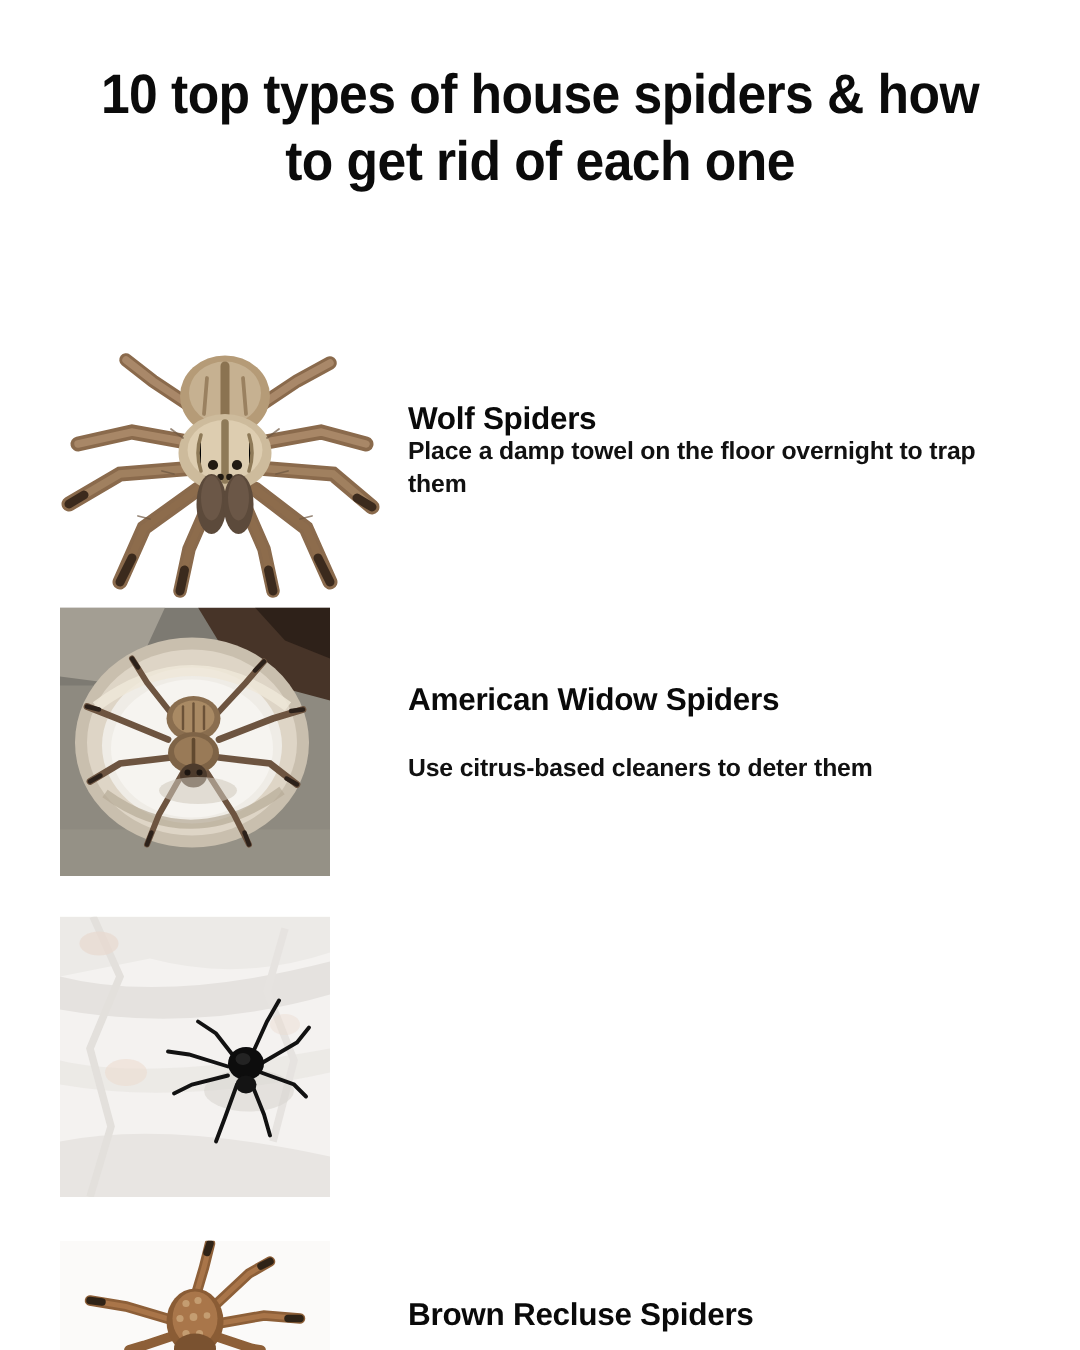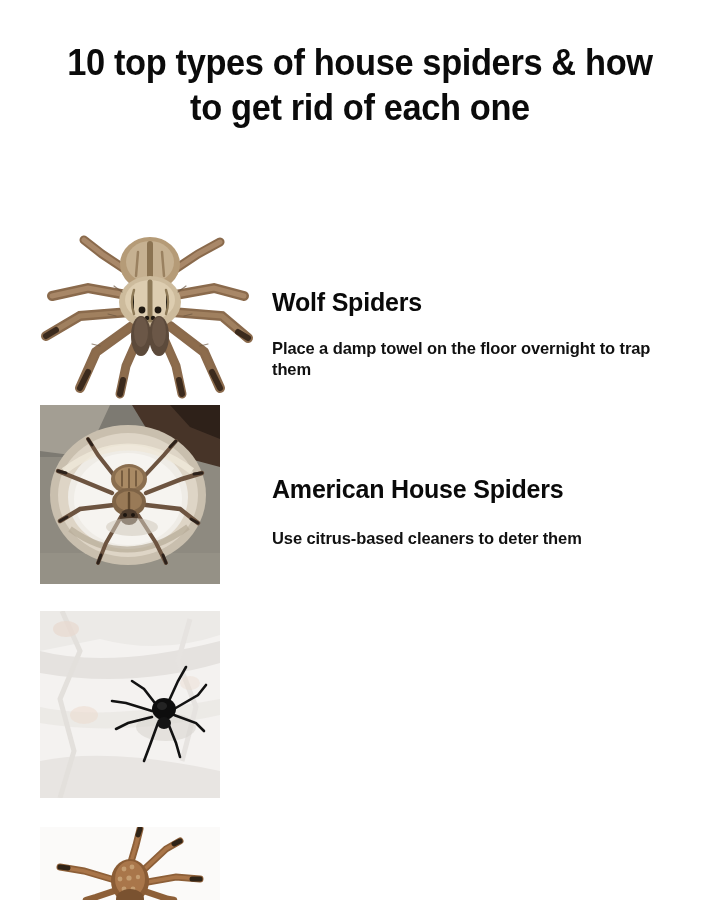--- a/index.html
+++ b/index.html
@@ -23,33 +23,33 @@
     color:#0b0b0b;
     transform:scaleX(0.93);
     transform-origin:50% 0;
   }
 
   
   .entry { position:absolute; left:0; width:720px; }
   .thumb { position:absolute; left:40px; top:0; overflow:hidden; background:#fff; }
   .copy  { position:absolute; left:272px; }
   .spider-name {
-    font-weight:bold; font-size:25px; line-height:1.1;
-    color:#0a0a0a; letter-spacing:-0.2px; white-space:nowrap;margin-top:21px;
+    font-weight:bold; font-size:21px; line-height:1.1;
+    color:#0a0a0a; letter-spacing:-0.2px; white-space:nowrap;
   }
   .spider-tip {
     font-weight:bold; font-size:16.5px; line-height:1.3;
     color:#111; max-width:382px; letter-spacing:-0.1px;
   }
 
   
   #entry-1 { top:196px; height:205px; }
   #entry-1 .thumb { left:30px; width:230px; height:205px; }
   #entry-1 .copy  { top:72px; }
-  #entry-1 .spider-tip { margin-top:21px; }
+  #entry-1 .spider-tip { }
 
   
   #entry-2 { top:405px; height:179px; }
   #entry-2 .thumb { width:180px; height:179px; }
   #entry-2 .copy  { top:50px; }
   #entry-2 .spider-tip { margin-top:24px; }
 
   
   #entry-3 { top:611px; height:187px; }
   #entry-3 .thumb { width:180px; height:187px; }
@@ -213,21 +213,21 @@
 
         <ellipse cx="89" cy="112" rx="9" ry="8" fill="#4d3b2c"></ellipse>
         <circle cx="85" cy="110" r="2" fill="#1c1510"></circle>
         <circle cx="93" cy="110" r="2" fill="#1c1510"></circle>
 
         <ellipse cx="92" cy="122" rx="26" ry="9" fill="#cfc8bb" opacity="0.55"></ellipse>
       </svg>
     </div>
 
     <div class="copy">
-      <div class="spider-name">American House Spiders</div>
+      <div class="spider-name">American Widow Spiders</div>
       <div class="spider-tip">Use citrus-based cleaners to deter them</div>
     </div>
   </div>
 
   <div class="entry" id="entry-3">
 
     <div class="thumb">
       <svg viewBox="0 0 180 187" width="180" height="187" aria-hidden="true">
         <rect x="0" y="0" width="180" height="187" fill="#f4f2f0"></rect>
 
@@ -299,15 +299,18 @@
           <circle cx="98" cy="50" r="2.2"></circle>
             <circle cx="84" cy="62" r="2.4"></circle>
           <circle cx="93" cy="62" r="2.4"></circle>
             <circle cx="88" cy="70" r="2.2"></circle>
         </g>
 
         <ellipse cx="90" cy="72" rx="14" ry="10" fill="#7a5230"></ellipse>
       </svg>
     </div>
 
+    <div class="copy">
+      <div class="spider-name">Brown Recluse Spiders</div>
+    </div>
   </div>
 
 </div>
 
 </body></html>

